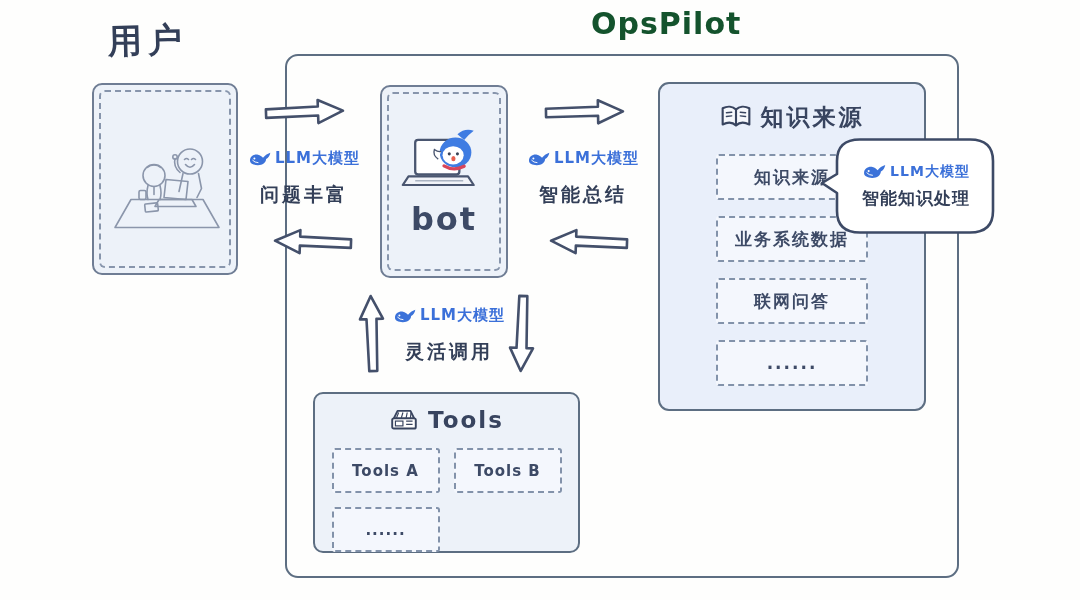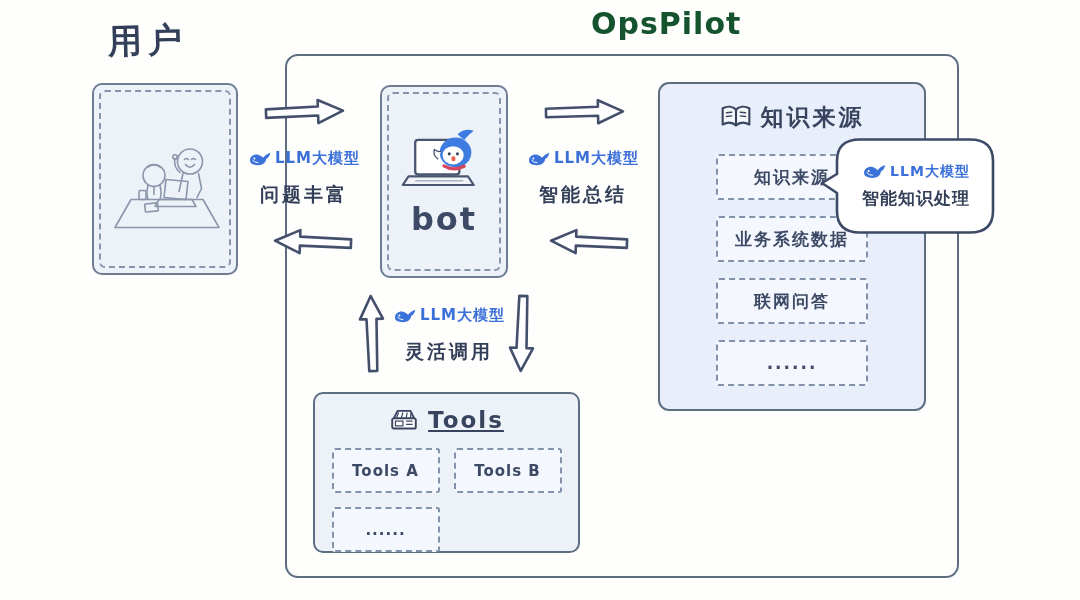--- a/index.html
+++ b/index.html
@@ -82,21 +82,21 @@
     display:flex; flex-direction:column; align-items:center; justify-content:center; gap:5px;
   }
 
   
   .tools-box {
     left:313px; top:392px; width:267px; height:161px;
     background:#edf2f9;
     border:2px solid #5d6e82; border-radius:10px;
     padding-top:9px;
   }
-  .tools-box .box-header .title { letter-spacing:2px;text-decoration:underline; }
+  .tools-box .box-header .title { letter-spacing:2px; }
   .tools-grid {
     margin-top:11px;
     display:grid; grid-template-columns:108px 108px; grid-auto-rows:45px;
     column-gap:21px; row-gap:10px; justify-content:center;gap:14px;
   }
   .tools-grid .dash-item { width:108px; height:45px; font-size:15px; letter-spacing:1px; }
 
   
   .flow-label { text-align:center; }
   .flow-label .llm-line {

